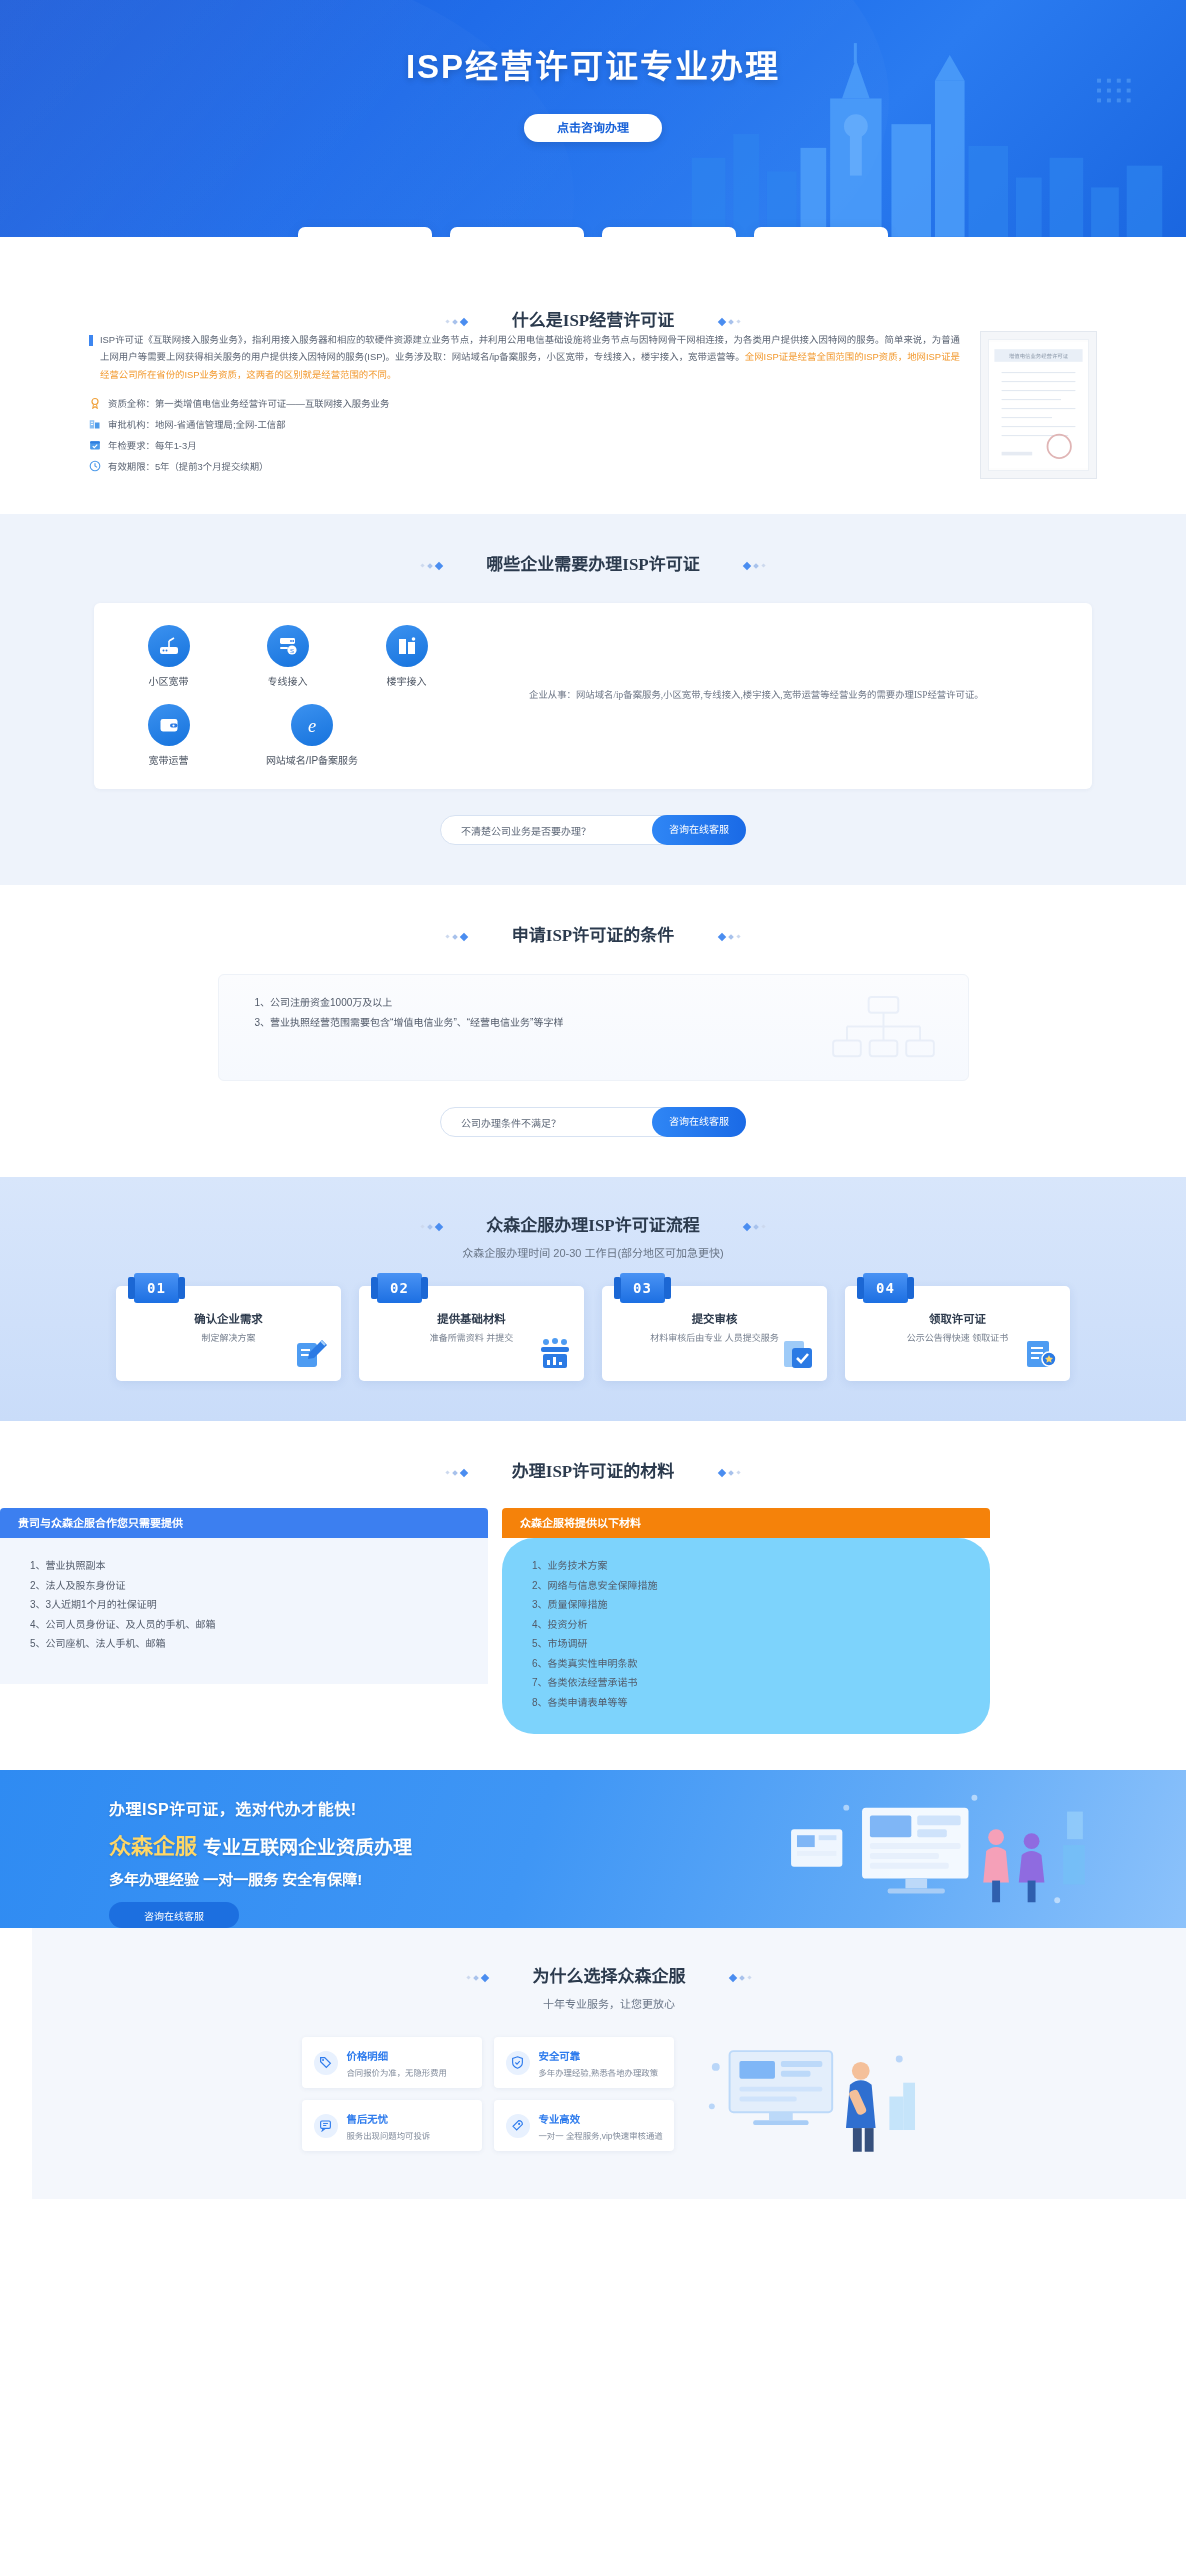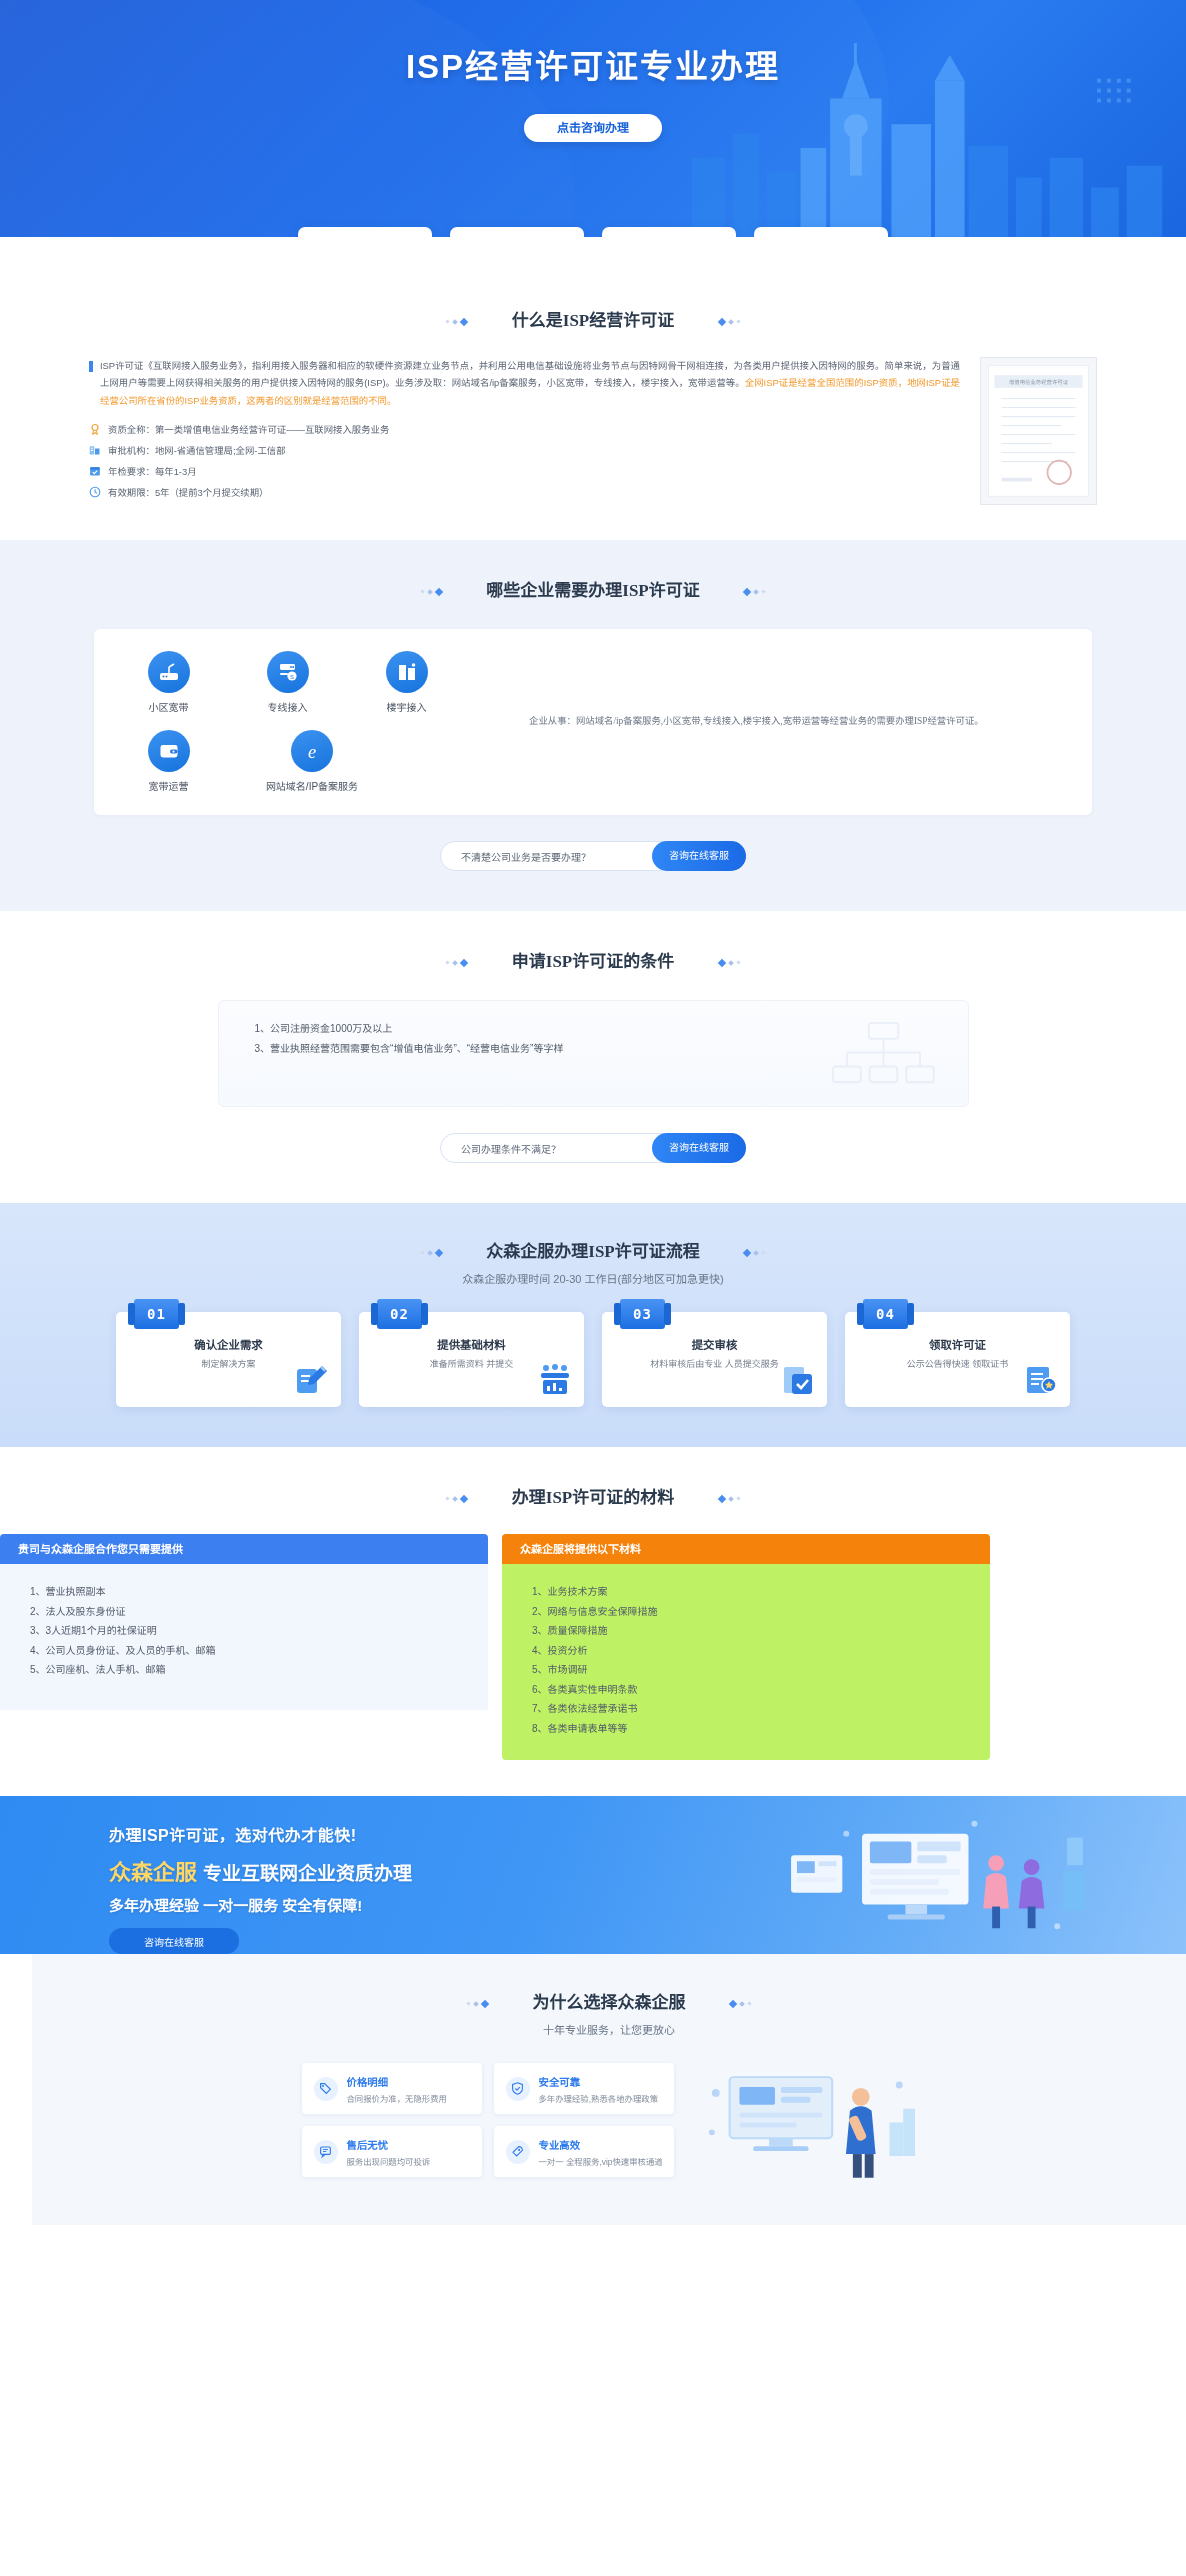--- a/index.html
+++ b/index.html
@@ -73,21 +73,21 @@
   }
   .diamonds { display:inline-flex; align-items:center; gap:4px; vertical-align: middle;}
   .dm { display:inline-block; transform: rotate(45deg); }
   .dm.s1 { width:3px;height:3px;background:#cdd9ee; }
   .dm.s2 { width:4px;height:4px;background:#a8c2ec; }
   .dm.s3 { width:6px;height:6px;background:#4a8df0; }
   .sec-sub { text-align:center; font-size: 11px; color:#6a7687; margin-top: 8px;}
 
   
   .sec-what { padding: 69px 0 34px; background:#fff; }
-  .what-body { display:flex; gap: 20px; padding: 0 89px; margin-top: 26px; }
+  .what-body { display:flex; gap: 20px; padding: 0 89px; }
   .what-left { flex: 1; }
   .para-row { display:flex; gap: 7px; }
   .para-mark { width: 4px; height: 11px; background:#3d86f0; margin-top: 4px; flex:0 0 4px;}
   .what-para { font-size: 9.4px; line-height: 1.85; color: #5c6574; text-align: justify; }
   .hl-orange { color: #f2992e; }
   .what-list { margin-top: 13px; }
   .what-li { display:flex; align-items:center; gap:7px; margin-bottom: 7px; font-size: 9.4px; color:#5c6574; }
   .li-ic { width:12px; height:12px; flex:0 0 12px; }
   .cert-box {
     width: 117px; height: 148px; background:#f4f6f9; border:1px solid #e3e8ef;
@@ -161,21 +161,21 @@
 
   
   .sec-mat { background:#fff; padding: 36px 0 36px;}
   .mat-row { display:flex; justify-content:flex-start; gap: 14px; margin-top: 26px;}
   .mat-box { width: 488px; border-radius: 4px; overflow:hidden; }
   .mat-head { height: 30px; line-height:30px; padding-left: 18px; font-size: 11px; font-weight: bold; color:#fff;}
   .mat-head.blue { background: #3c7ff0; }
   .mat-head.orange { background: #f5820a; }
   .mat-body { padding: 18px 30px 22px; min-height: 146px;}
   .mat-body.blue { background: #f2f6fd; }
-  .mat-body.orange { background: #bef264; }
+  .mat-body.orange { background: #7dd3fc; border-radius: 32px; }
   .mat-li { font-size: 10px; color:#525b6a; line-height: 1.95;}
 
   
   .cta {
     height: 158px; position: relative; overflow: hidden;
     background: linear-gradient(110deg, #2f8bf2 0%, #3f96f5 45%, #62abf7 75%, #8cc2fb 100%);
   }
   .cta-text { position:absolute; left: 109px; top: 26px; }
   .cta-l1 { font-size: 16px; font-weight: bold; color:#fff; letter-spacing:0.5px; text-shadow: 0 1px 3px rgba(0,0,0,.15);}
   .cta-l2 { margin-top: 8px; font-size: 19px; font-weight:bold; color:#fff; text-shadow: 0 1px 3px rgba(0,0,0,.15);}

